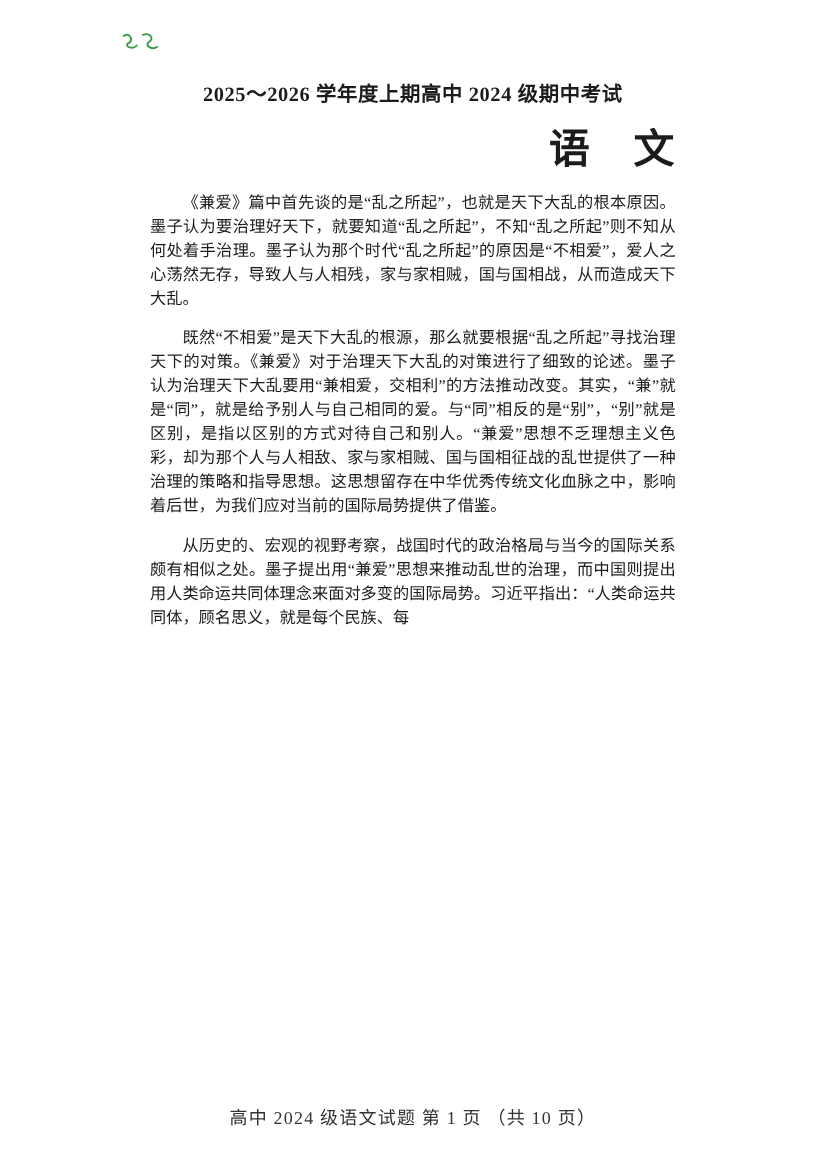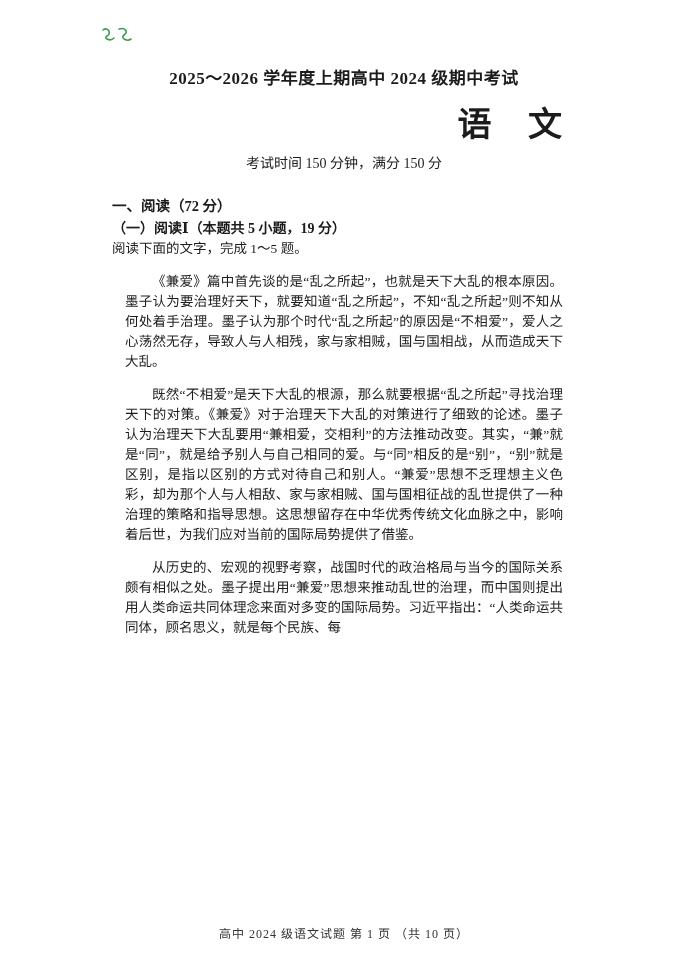--- a/index.html
+++ b/index.html
@@ -77,47 +77,41 @@
     text-indent:2em;
     text-align:justify;
     margin:13px;
   }
   .page-footer{
     position:absolute;
     left:0;
     right:0;
     bottom:30px;
     text-align:center;
-    font-size:12px;
+    font-size:15px;
     color:#333;
     letter-spacing:1px;
   }
 </style>
 </head>
 <body>
 
 <div class="page">
 
   <div class="stamp">
     <svg width="34" height="26" viewBox="0 0 34 26" xmlns="http://www.w3.org/2000/svg">
       <path d="M3 6 C8 2, 12 10, 7 12 C3 14, 10 18, 14 14" stroke="#3a9d4e" stroke-width="1.6" fill="none" stroke-linecap="round"></path>
       <path d="M19 5 C25 3, 29 8, 24 11 C20 14, 27 18, 31 15" stroke="#3a9d4e" stroke-width="1.6" fill="none" stroke-linecap="round"></path>
     </svg>
   </div>
 
   <h2 class="exam-title">2025～2026 学年度上期高中 2024 级期中考试</h2>
   <h1 class="subject-title">语 文</h1>
-  <p class="exam-info">考试时间 150 分钟，满分 150 分</p>
 
 
-  <div class="section-block">
-    <p class="part-heading">一、阅读（72 分）</p>
-    <p class="sub-heading">（一）阅读Ⅰ（本题共 5 小题，19 分）</p>
-    <p class="reading-instruction">阅读下面的文字，完成 1～5 题。</p>
-  </div>
 
   <div class="passage">
     <p>《兼爱》篇中首先谈的是“乱之所起”，也就是天下大乱的根本原因。墨子认为要治理好天下，就要知道“乱之所起”，不知“乱之所起”则不知从何处着手治理。墨子认为那个时代“乱之所起”的原因是“不相爱”，爱人之心荡然无存，导致人与人相残，家与家相贼，国与国相战，从而造成天下大乱。</p>
     <p>既然“不相爱”是天下大乱的根源，那么就要根据“乱之所起”寻找治理天下的对策。《兼爱》对于治理天下大乱的对策进行了细致的论述。墨子认为治理天下大乱要用“兼相爱，交相利”的方法推动改变。其实，“兼”就是“同”，就是给予别人与自己相同的爱。与“同”相反的是“别”，“别”就是区别，是指以区别的方式对待自己和别人。“兼爱”思想不乏理想主义色彩，却为那个人与人相敌、家与家相贼、国与国相征战的乱世提供了一种治理的策略和指导思想。这思想留存在中华优秀传统文化血脉之中，影响着后世，为我们应对当前的国际局势提供了借鉴。</p>
     <p>从历史的、宏观的视野考察，战国时代的政治格局与当今的国际关系颇有相似之处。墨子提出用“兼爱”思想来推动乱世的治理，而中国则提出用人类命运共同体理念来面对多变的国际局势。习近平指出：“人类命运共同体，顾名思义，就是每个民族、每</p>
   </div>
 
   <div class="page-footer">高中 2024 级语文试题  第 1 页 （共 10 页）</div>
 
 </div>

